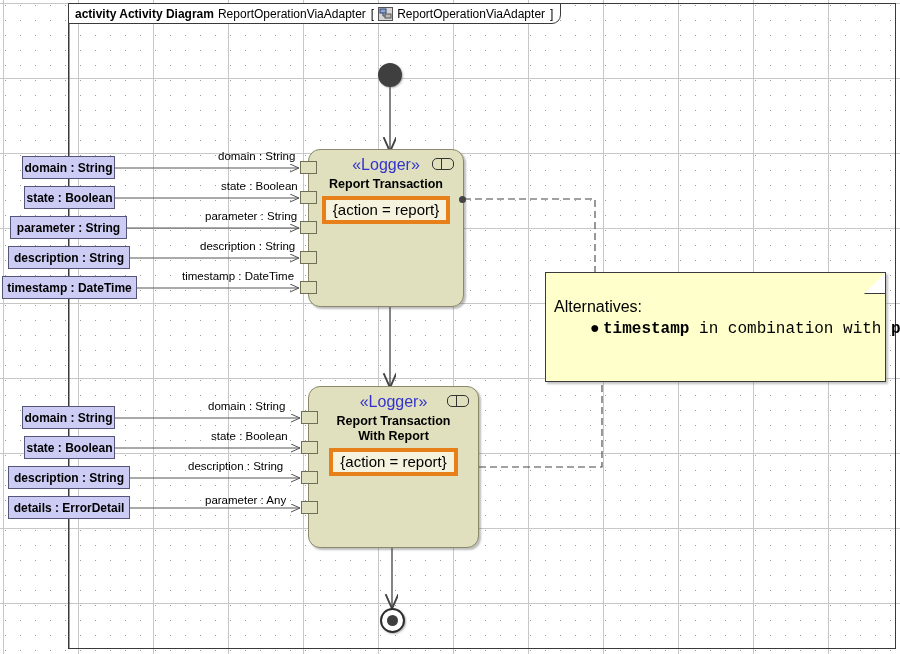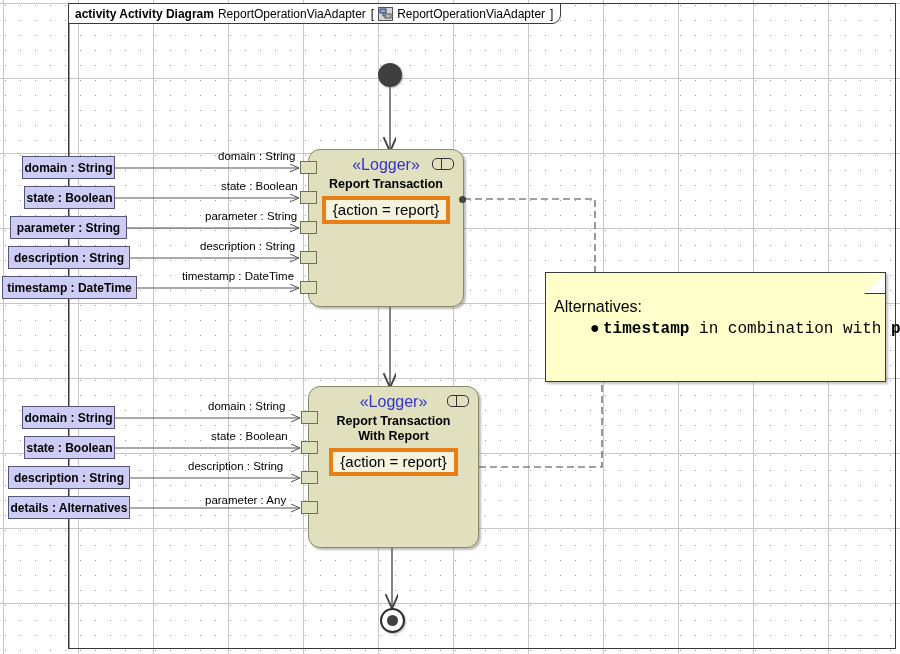--- a/index.html
+++ b/index.html
@@ -268,21 +268,21 @@
 
   <div class="param" style="left:22px;top:156px;width:93px;">domain : String</div>
   <div class="param" style="left:24px;top:186px;width:91px;">state : Boolean</div>
   <div class="param" style="left:10px;top:216px;width:117px;">parameter : String</div>
   <div class="param" style="left:8px;top:246px;width:122px;">description : String</div>
   <div class="param" style="left:2px;top:276px;width:135px;">timestamp : DateTime</div>
 
   <div class="param" style="left:22px;top:406px;width:93px;">domain : String</div>
   <div class="param" style="left:24px;top:436px;width:91px;">state : Boolean</div>
   <div class="param" style="left:8px;top:466px;width:122px;">description : String</div>
-  <div class="param" style="left:8px;top:496px;width:122px;">details : Alternatives</div>
+  <div class="param" style="left:8px;top:496px;width:122px;">details : ErrorDetail</div>
 
   <div class="edge-label" style="left:218px;top:150px;">domain : String</div>
   <div class="edge-label" style="left:221px;top:180px;">state : Boolean</div>
   <div class="edge-label" style="left:205px;top:210px;">parameter : String</div>
   <div class="edge-label" style="left:200px;top:240px;">description : String</div>
   <div class="edge-label" style="left:182px;top:270px;">timestamp : DateTime</div>
 
   <div class="edge-label" style="left:208px;top:400px;">domain : String</div>
   <div class="edge-label" style="left:211px;top:430px;">state : Boolean</div>
   <div class="edge-label" style="left:188px;top:460px;">description : String</div>

